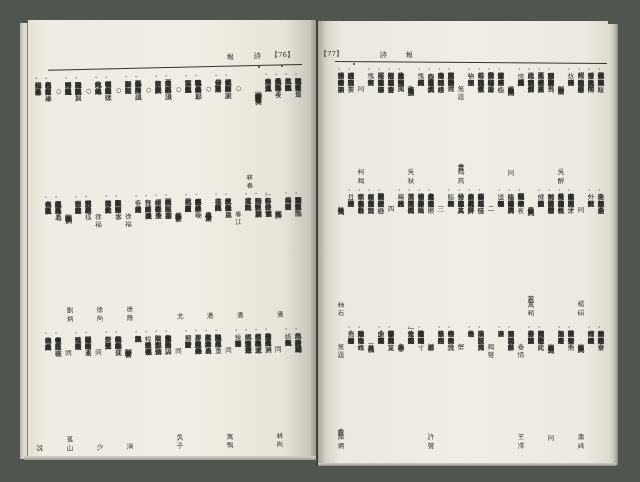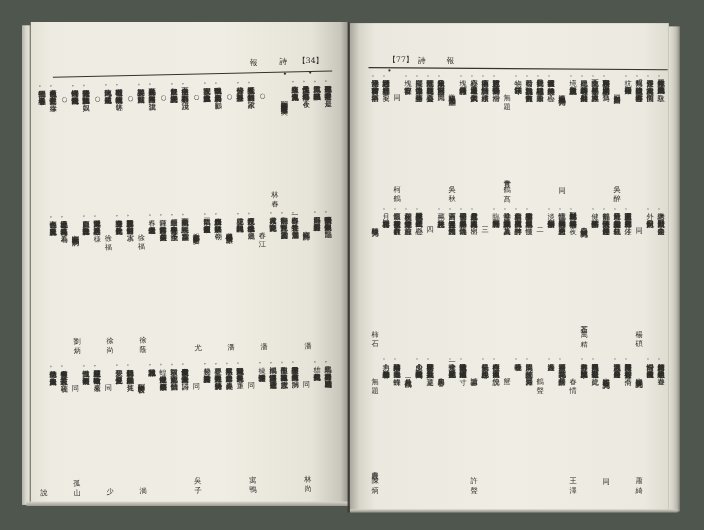--- a/index.html
+++ b/index.html
@@ -85,27 +85,27 @@
 <div class="abs page-left"></div>
 <div class="abs page-left-bottom"></div>
 <div class="abs page-right"></div>
 <div class="abs stack-right"></div>
 <div class="abs page-right-bottom"></div>
 <div class="abs gutter"></div>
 
 <div class="abs rule rule-left"></div>
 <div class="abs tick" style="left:258px;top:66px"></div>
 <div class="abs tick" style="left:281px;top:65px"></div>
-<span class="abs head" style="left:271px;top:51px">【34】</span>
+<span class="abs head" style="left:271px;top:51px">【76】</span>
 <span class="abs head" style="left:254px;top:52px">詩</span>
 <span class="abs head" style="left:227px;top:53px">報</span>
 
 <div class="abs rule rule-right"></div>
 <div class="abs tick" style="left:353px;top:63px"></div>
-<span class="abs head" style="left:353px;top:50px">【77】</span>
+<span class="abs head" style="left:320px;top:50px">【77】</span>
 <span class="abs head" style="left:380px;top:51px">詩</span>
 <span class="abs head" style="left:406px;top:51px">報</span>
 
 <div class="abs tier tier-l t1l">
 
     <div class="col verse">
       <span class="t">聽鶴歌聲有才思。不是尋常鶯燕家。最是</span>
 
     </div>
 

